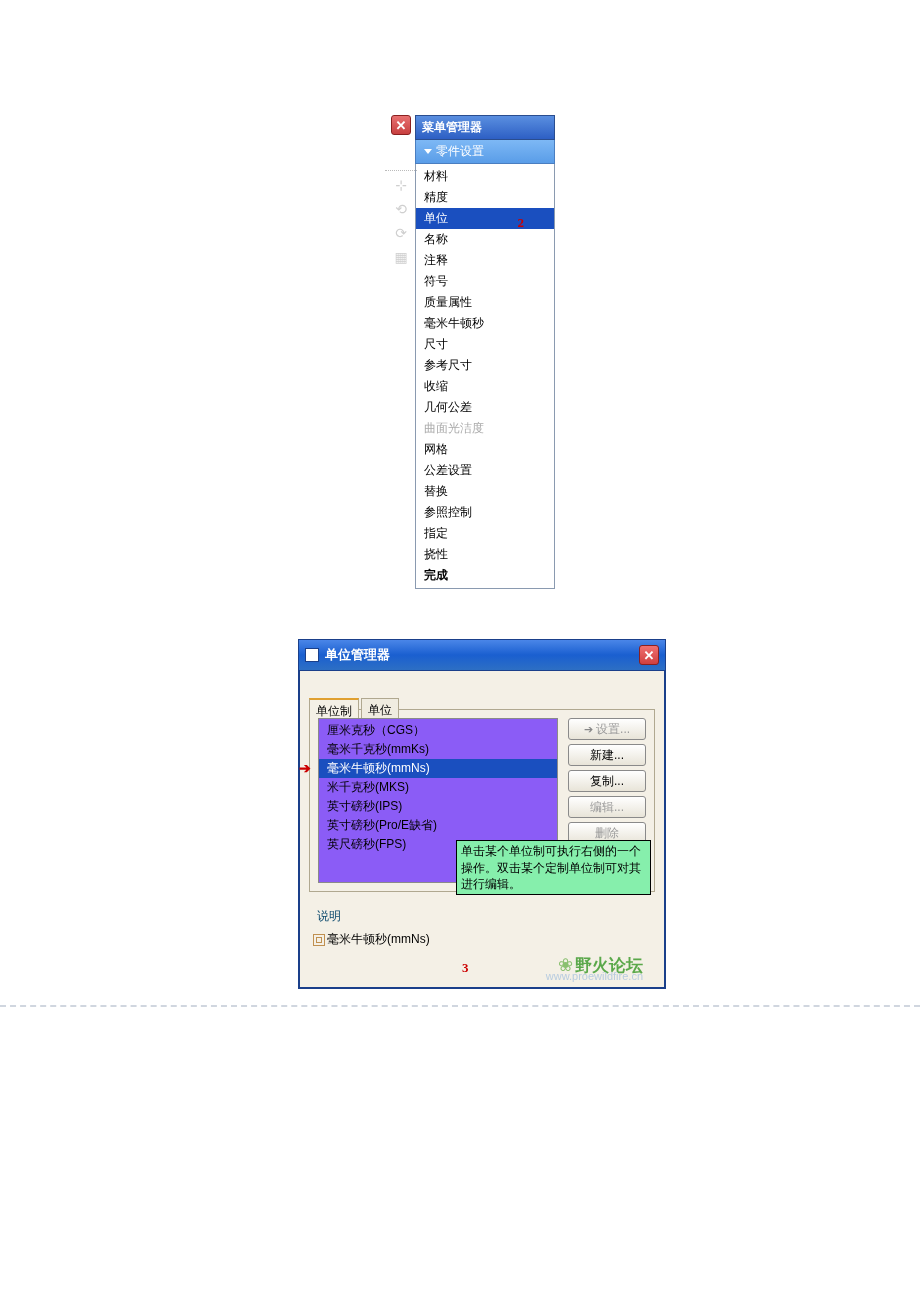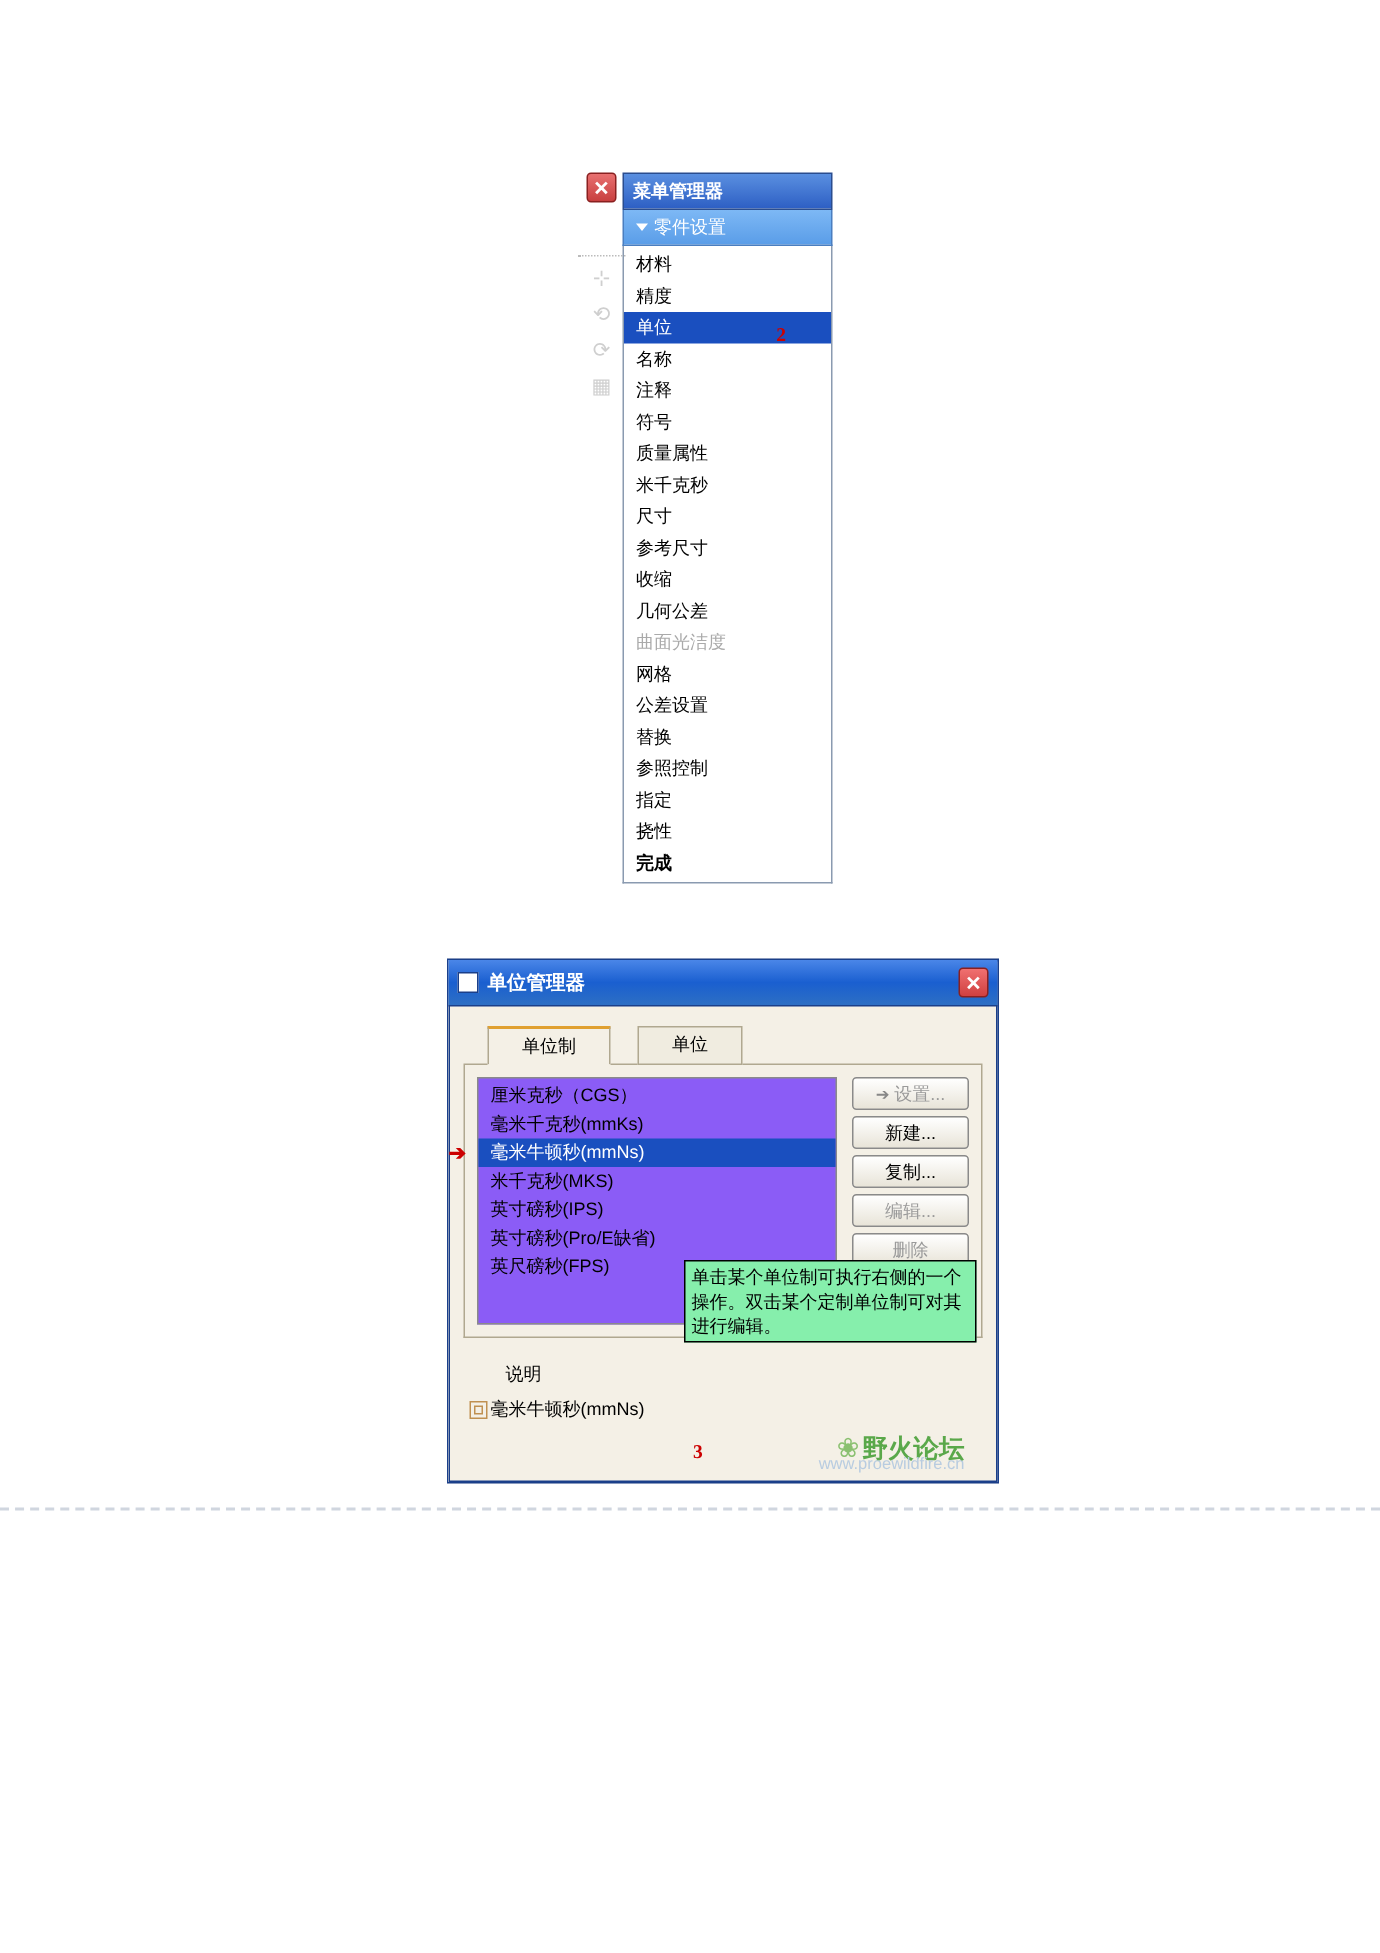--- a/index.html
+++ b/index.html
@@ -140,28 +140,27 @@
       font-weight: bold;
       display: flex;
       align-items: center;
       justify-content: center;
       cursor: pointer;
       font-size: 13px;
     }
     .dlg-body { padding: 12px 10px 10px 10px; }
     .tabs { display: flex; border-bottom: 1px solid #b0a890; }
     .tab {
-      padding: 3px 22px;
+      padding: 3px 6px;
       border: 1px solid #b0a890;
       background: #f0ece0;
       margin-right: 2px;
       position: relative;
-      top: 1px;
-      cursor: default;
-      margin-left: 16px;
+      top: 15px;
+      cursor: default;
     }
     .tab.active {
       background: #f4f0e6;
       border-bottom: 1px solid #f4f0e6;
       border-top: 2px solid #e0a030;
     }
     .tab-content {
       border: 1px solid #b0a890;
       border-top: none;
       padding: 8px;
@@ -210,21 +209,21 @@
       bottom: -4px;
       background: #86efac;
       border: 1px solid #000;
       padding: 2px 4px;
       font-size: 12px;
       max-width: 195px;
       line-height: 1.35;
       z-index: 5;
     }
     .desc-section { margin-top: 10px; padding: 4px 8px; }
-    .desc-header { color: #000000; padding: 2px 0 6px 0; margin-left: 20px; }
+    .desc-header { color: #0c4a6e; padding: 2px 0 6px 0; }
     .desc-line1 { display: flex; align-items: center; gap: 2px; margin-left:-4px;}
     .desc-square {
       width: 12px; height: 12px;
       border: 1px solid #c09050;
       display: inline-block;
       position:relative;
     }
     .desc-square::after{
       content:""; position:absolute; inset:2px; border:1px solid #c09050;
     }
@@ -293,21 +292,21 @@
     <span>零件设置</span>
   </div>
   <div class="menu-list" id="menu-list">
       <div class="menu-item">材料</div>
       <div class="menu-item">精度</div>
       <div class="menu-item selected">单位<span class="anno-2">2</span></div>
       <div class="menu-item">名称</div>
       <div class="menu-item">注释</div>
       <div class="menu-item">符号</div>
       <div class="menu-item">质量属性</div>
-      <div class="menu-item">米千克秒</div>
+      <div class="menu-item">毫米牛顿秒</div>
       <div class="menu-item">尺寸</div>
       <div class="menu-item">参考尺寸</div>
       <div class="menu-item">收缩</div>
       <div class="menu-item">几何公差</div>
       <div class="menu-item disabled">曲面光洁度</div>
       <div class="menu-item">网格</div>
       <div class="menu-item">公差设置</div>
       <div class="menu-item">替换</div>
       <div class="menu-item">参照控制</div>
       <div class="menu-item">指定</div>

